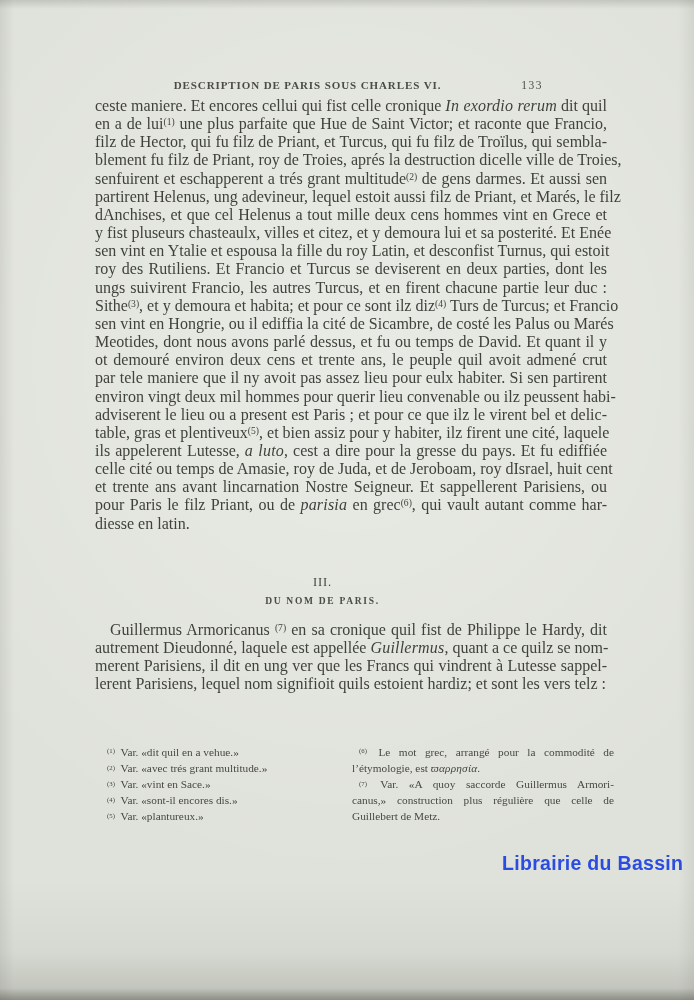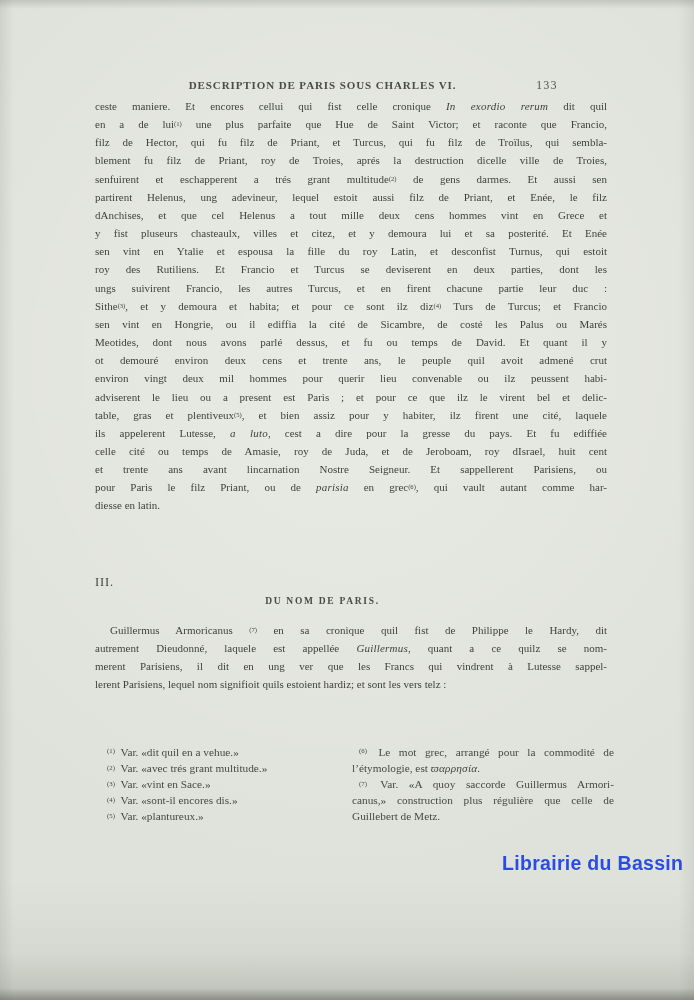--- a/index.html
+++ b/index.html
@@ -14,53 +14,53 @@
     color: #3f413b;
     background:
       radial-gradient(115% 85% at 50% 36%, rgba(255,255,255,0.30), rgba(255,255,255,0) 62%),
       linear-gradient(to bottom, rgba(105,107,97,0.25), rgba(105,107,97,0) 9px),
       linear-gradient(to top, rgba(72,74,66,0.55), rgba(115,117,107,0.26) 12px, rgba(148,150,141,0.12) 48px, rgba(148,150,141,0) 120px),
       linear-gradient(to right, rgba(118,120,110,0.16), rgba(118,120,110,0) 14px),
       linear-gradient(to left, rgba(118,120,110,0.13), rgba(118,120,110,0) 16px),
       #dfe2da;
   }
 
-  .running-header { position: absolute; left: 95px; top: 79px; width: 511px; }
+  .running-header { position: absolute; left: 80px; top: 79px; width: 511px; }
   .rh-title {
     text-align: center; padding-right: 56px;
     font-size: 11px; font-weight: 700; letter-spacing: 0.9px;
     color: #4a4c45; white-space: nowrap;
   }
   .rh-pagenum {
     position: absolute; right: 48px; top: 0;
     font-size: 11.5px; letter-spacing: 1.5px; color: #4a4c45;
   }
 
-  .para { position: absolute; left: 95px; width: 512px; font-size: 11px; line-height: 18.15px; }
+  .para { position: absolute; left: 95px; width: 512px; font-size: 16px; line-height: 18.15px; }
   .p1 { top: 97px; }
   .p2 { top: 621px; }
   .p2 .tline:first-child { text-indent: 15px; }
 
   .para .tline {
     white-space: nowrap;
     text-align: justify;
     text-align-last: justify;
   }
   .para .tline:last-child { text-align-last: left; }
 
   .tline i { letter-spacing: 0.2px; }
 
   sup.fnmark {
     font-size: 0.60em; line-height: 0;
     vertical-align: 0.38em; letter-spacing: 0;
   }
 
   .section-numeral {
     position: absolute; left: 95px; top: 575px; width: 511px;
-    text-align: left; padding-right: 56px;
+    text-align: center; padding-right: 56px;
     font-size: 12.5px; letter-spacing: 0.8px; color: #45473f;
   }
   .section-heading {
     position: absolute; left: 95px; top: 596px; width: 511px;
     text-align: center; padding-right: 56px;
     font-size: 9.5px; font-weight: 700; letter-spacing: 1.7px; color: #4a4c45;
     white-space: nowrap;
   }
 
   .verse {
@@ -97,30 +97,31 @@
     <div class="rh-title">DESCRIPTION DE PARIS SOUS CHARLES VI.</div>
     <div class="rh-pagenum">133</div>
   </div>
 
   <div class="para p1">
       <div class="tline">ceste maniere. Et encores cellui qui fist celle cronique <i>In exordio rerum</i> dit quil</div>
       <div class="tline">en a de lui<sup class="fnmark">(1)</sup> une plus parfaite que Hue de Saint Victor; et raconte que Francio,</div>
       <div class="tline">filz de Hector, qui fu filz de Priant, et Turcus, qui fu filz de Troïlus, qui sembla-</div>
       <div class="tline">blement fu filz de Priant, roy de Troies, aprés la destruction dicelle ville de Troies,</div>
       <div class="tline">senfuirent et eschapperent a trés grant multitude<sup class="fnmark">(2)</sup> de gens darmes. Et aussi sen</div>
-      <div class="tline">partirent Helenus, ung adevineur, lequel estoit aussi filz de Priant, et Enée, le filz</div>
+      <div class="tline">partirent Helenus, ung adevineur, lequel estoit aussi filz de Priant, et Marés, le filz</div>
       <div class="tline">dAnchises, et que cel Helenus a tout mille deux cens hommes vint en Grece et</div>
       <div class="tline">y fist pluseurs chasteaulx, villes et citez, et y demoura lui et sa posterité. Et Enée</div>
       <div class="tline">sen vint en Ytalie et espousa la fille du roy Latin, et desconfist Turnus, qui estoit</div>
       <div class="tline">roy des Rutiliens. Et Francio et Turcus se deviserent en deux parties, dont les</div>
       <div class="tline">ungs suivirent Francio, les autres Turcus, et en firent chacune partie leur duc :</div>
       <div class="tline">Sithe<sup class="fnmark">(3)</sup>, et y demoura et habita; et pour ce sont ilz diz<sup class="fnmark">(4)</sup> Turs de Turcus; et Francio</div>
       <div class="tline">sen vint en Hongrie, ou il ediffia la cité de Sicambre, de costé les Palus ou Marés</div>
       <div class="tline">Meotides, dont nous avons parlé dessus, et fu ou temps de David. Et quant il y</div>
       <div class="tline">ot demouré environ deux cens et trente ans, le peuple quil avoit admené crut</div>
+      <div class="tline">par tele maniere que il ny avoit pas assez lieu pour eulx habiter. Si sen partirent</div>
       <div class="tline">environ vingt deux mil hommes pour querir lieu convenable ou ilz peussent habi-</div>
       <div class="tline">adviserent le lieu ou a present est Paris ; et pour ce que ilz le virent bel et delic-</div>
       <div class="tline">table, gras et plentiveux<sup class="fnmark">(5)</sup>, et bien assiz pour y habiter, ilz firent une cité, laquele</div>
       <div class="tline">ils appelerent Lutesse, <i>a luto</i>, cest a dire pour la gresse du pays. Et fu ediffiée</div>
       <div class="tline">celle cité ou temps de Amasie, roy de Juda, et de Jeroboam, roy dIsrael, huit cent</div>
       <div class="tline">et trente ans avant lincarnation Nostre Seigneur. Et sappellerent Parisiens, ou</div>
       <div class="tline">pour Paris le filz Priant, ou de <i>parisia</i> en grec<sup class="fnmark">(6)</sup>, qui vault autant comme har-</div>
       <div class="tline">diesse en latin.</div>
     </div>
 

